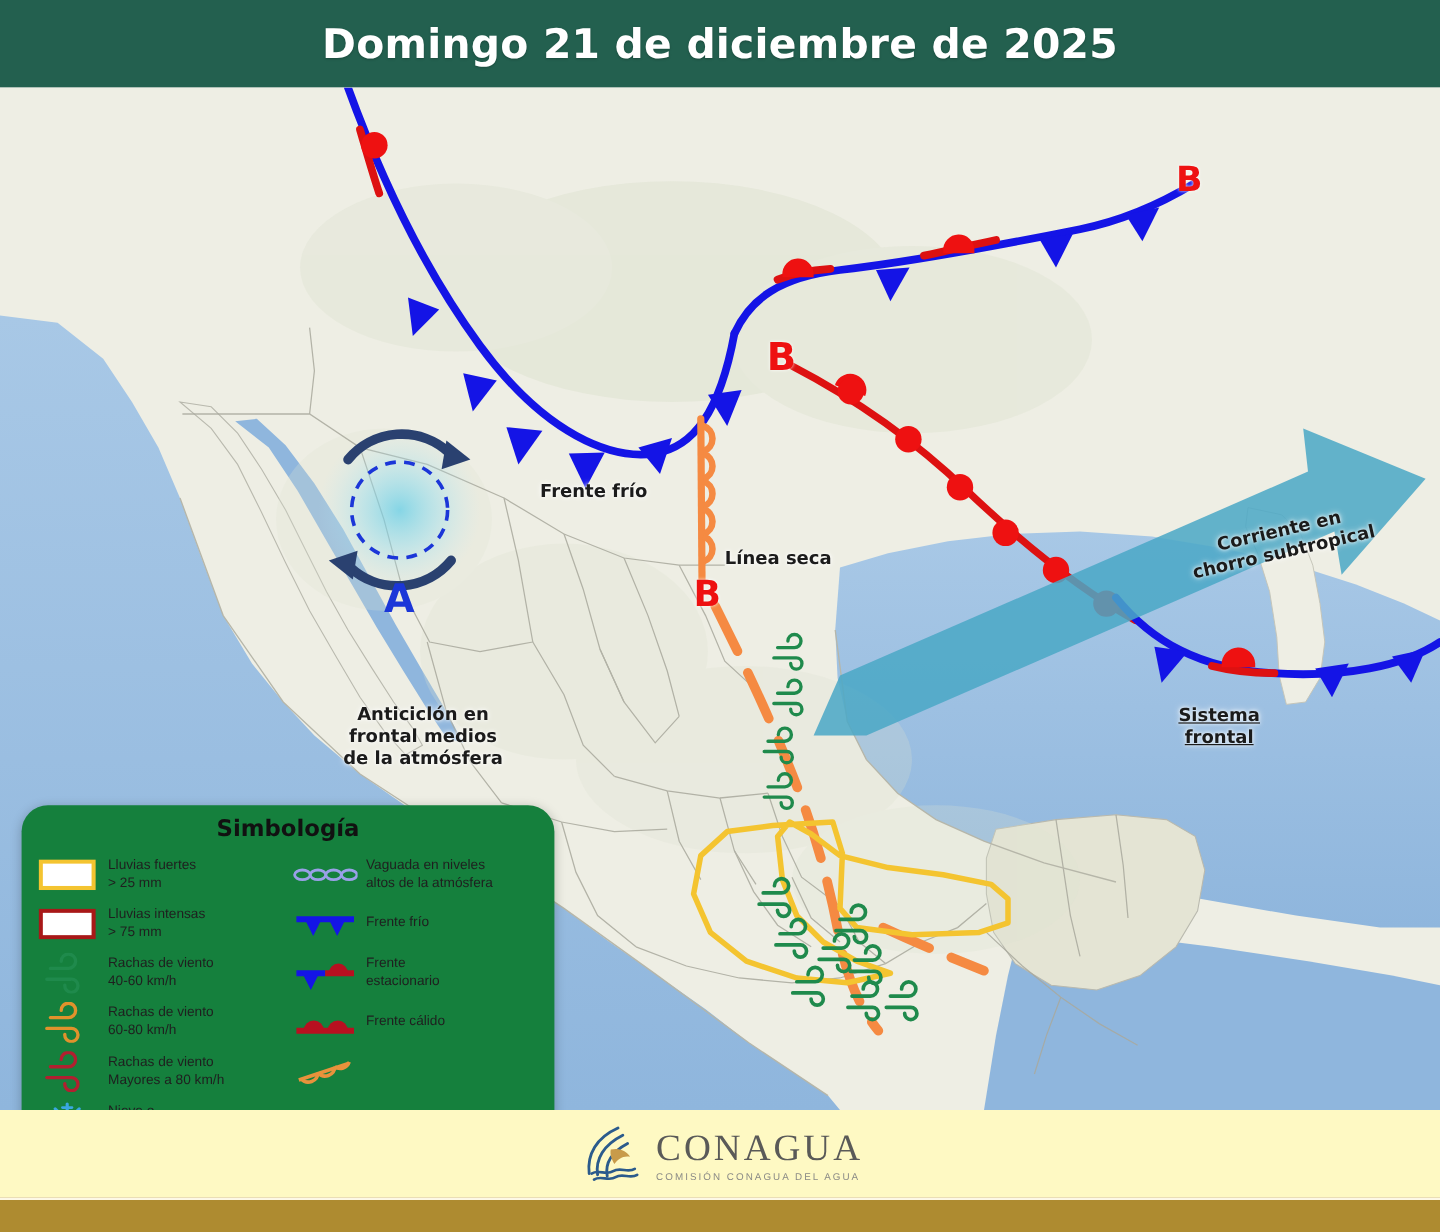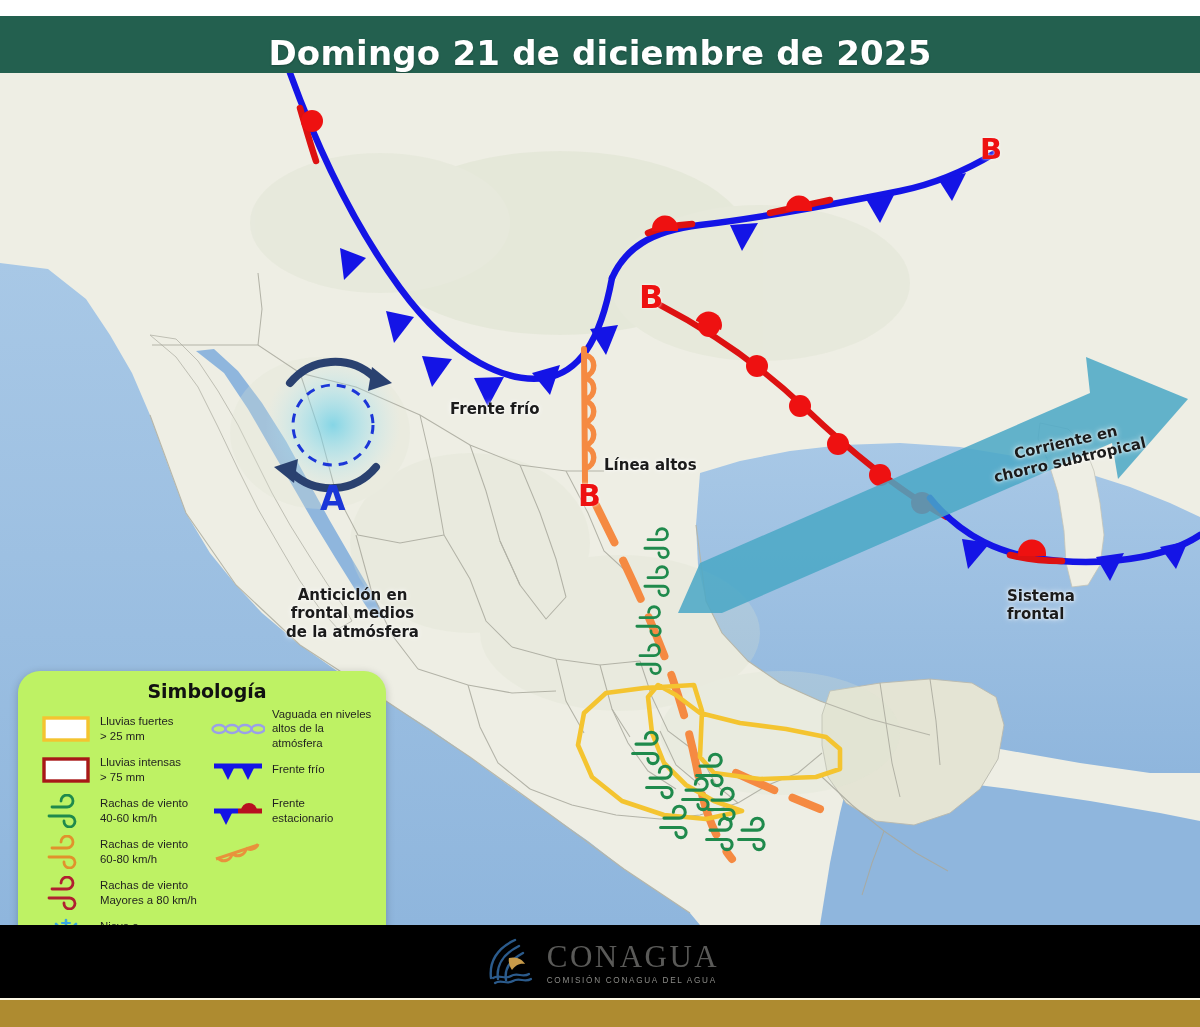--- a/index.html
+++ b/index.html
@@ -11,21 +11,21 @@
     overflow: hidden;
   }
   #page {
     position: relative;
     width: 1200px; height: 1027px;
     background: #ffffff;
   }
 
   
   .header-bar {
-    position: absolute; left: 0; top: 16px;
+    position: absolute; left: 0; top: 0;
     width: 1200px; height: 73px;
     background: #23604f;
     display: flex; align-items: center; justify-content: center;
   }
   .header-title {
     color: #ffffff;
     font-size: 34px;
     font-weight: bold;
     letter-spacing: 0.2px;
     font-family: "DejaVu Sans", sans-serif;
@@ -49,21 +49,21 @@
     font-weight: bold;
     font-size: 15px;
     line-height: 1.22;
     text-shadow: 0 0 3px rgba(255,255,255,0.95), 0 0 6px rgba(255,255,255,0.8);
     white-space: pre-line;
     pointer-events: none;
   }
   #lbl-frentefrio { left: 450px; top: 327px; }
   #lbl-lineaseca  { left: 604px; top: 383px; }
   #lbl-anticiclon { left: 286px; top: 513px; text-align: center; }
-  #lbl-sistema    { left: 1007px; top: 514px; text-align: left; }
+  #lbl-sistema    { left: 982px; top: 514px; text-align: center; text-decoration: underline; }
   #lbl-corriente  {
     left: 988px; top: 378px;
     transform: rotate(-13deg);
     transform-origin: left top;
     text-align: center;
   }
 
   
   .blow {
     position: absolute;
@@ -84,25 +84,25 @@
     position: absolute; left: 320px; top: 409px;
     color: #1b36d8;
     font-family: "DejaVu Sans", sans-serif;
     font-weight: bold; font-size: 33px; line-height: 1;
     pointer-events: none;
   }
 
   
   .legend {
     position: absolute; left: 18px; top: 598px;
-    width: 368px; height: 312px;
-    background: #bef264;
+    width: 444px; height: 312px;
+    background: #15803d;
     border-radius: 22px;
     box-shadow: 0 2px 9px rgba(0,0,0,0.22);
-    padding: 9px 10px 6px 20px;
+    padding: 9px 10px 6px 10px;
   }
   .legend-title {
     text-align: center;
     font-family: "DejaVu Sans", sans-serif;
     font-weight: bold;
     font-size: 19px;
     color: #111111;
     margin-bottom: 6px;
   }
   .legend-cols { display: flex; gap: 6px; }
@@ -121,21 +121,21 @@
     font-size: 11.4px;
     line-height: 1.24;
     color: #1f1f1f;
     white-space: pre-line;
   }
 
   
   .footer-white {
     position: absolute; left: 0; top: 925px;
     width: 1200px; height: 73px;
-    background: #000000;
+    background: #fef9c3;
     display: flex; align-items: center; justify-content: center;
   }
   .logo-row { display: flex; align-items: center; gap: 10px; }
   .logo-text-col { display: flex; flex-direction: column; }
   .logo-main {
     font-family: "Liberation Serif", serif;
     font-size: 31px;
     letter-spacing: 2.5px;
     color: #5a5a58;
   }
@@ -403,21 +403,21 @@
           <path d="M376,394 a58,58 0 0 1 -84,6"></path>
         </g>
         <polygon fill="#2a4170" points="372,294 392,310 368,318"></polygon>
         <polygon fill="#2a4170" points="294,410 274,394 298,386"></polygon>
 
         <circle cx="333" cy="352" r="40" fill="none" stroke="#1b36d8" stroke-width="3" stroke-dasharray="9 7"></circle>
       </g>
     </svg>
 
     <div class="maplabel" id="lbl-frentefrio">Frente frío</div>
-    <div class="maplabel" id="lbl-lineaseca">Línea altos</div>
+    <div class="maplabel" id="lbl-lineaseca">Línea seca</div>
     <div class="maplabel" id="lbl-anticiclon">Anticiclón en
 frontal medios
 de la atmósfera</div>
     <div class="maplabel" id="lbl-sistema">Sistema
 frontal</div>
     <div class="maplabel" id="lbl-corriente">Corriente en
 chorro subtropical</div>
 
     <div class="blow" id="blow-1">B</div>
     <div class="blow" id="blow-2">B</div>
@@ -549,20 +549,30 @@
                 <line x1="2" y1="14" x2="26" y2="14" stroke="#1414e6" stroke-width="5"></line>
                 <line x1="26" y1="14" x2="50" y2="14" stroke="#b81020" stroke-width="5"></line>
                 <polygon points="7,14 21,14 14,28" fill="#1414e6"></polygon>
                 <path d="M29,14 a8,8 0 0 1 16,0 Z" fill="#b81020"></path>
               </svg>
             </div>
             <div class="legend-text">Frente
 estacionario</div>
           </div>
 
+          <div class="legend-row">
+            <div class="legend-icon">
+              <svg width="52" height="22" viewBox="0 0 52 22">
+                <line x1="2" y1="18" x2="50" y2="18" stroke="#b81020" stroke-width="5"></line>
+                <path d="M8,18 a8.5,8.5 0 0 1 17,0 Z" fill="#b81020"></path>
+                <path d="M28,18 a8.5,8.5 0 0 1 17,0 Z" fill="#b81020"></path>
+              </svg>
+            </div>
+            <div class="legend-text">Frente cálido</div>
+          </div>
 
           <div class="legend-row">
             <div class="legend-icon">
               <svg width="52" height="26" viewBox="0 0 52 26">
                 <g fill="none" stroke="#e8923c" stroke-width="3">
                   <path d="M4,20 L46,6"></path>
                   <path d="M6,19 a8,8 0 0 0 14,-5"></path>
                   <path d="M20,14 a8,8 0 0 0 14,-5"></path>
                   <path d="M34,9 a8,8 0 0 0 12,-4"></path>
                 </g>

